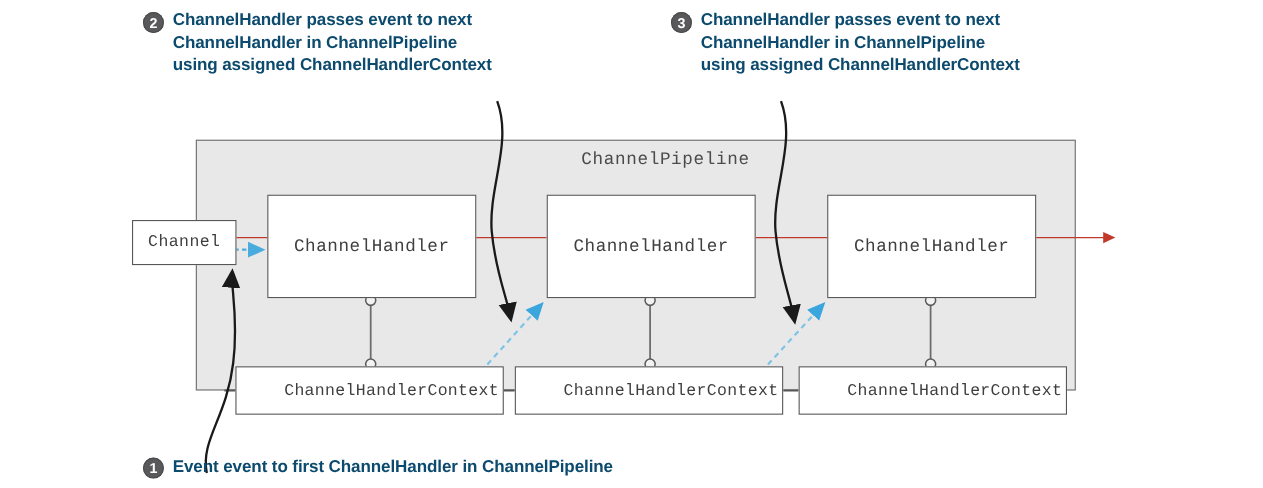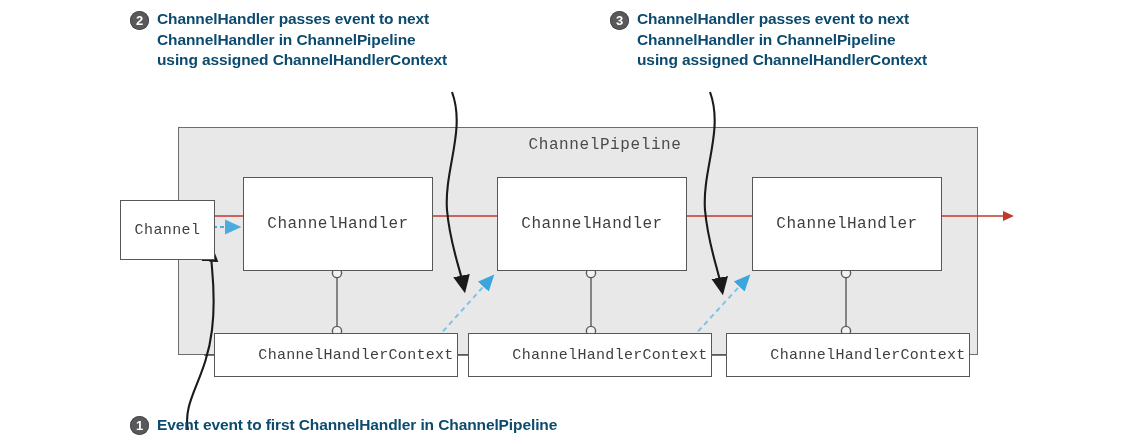--- a/index.html
+++ b/index.html
@@ -87,21 +87,21 @@
     display: flex;
     align-items: center;
     justify-content: center;
     font-family: "Liberation Mono", monospace;
     color: #3f3f3f;
   }
   .channel-box {
     left: 120px;
     top: 200px;
     width: 95px;
-    height: 60px;
+    height: 41px;
     font-size: 15px;
     letter-spacing: 0.4px;
   }
   .handler-box {
     top: 177px;
     width: 190px;
     height: 94px;
     font-size: 16px;
     letter-spacing: 0.5px;
   }

